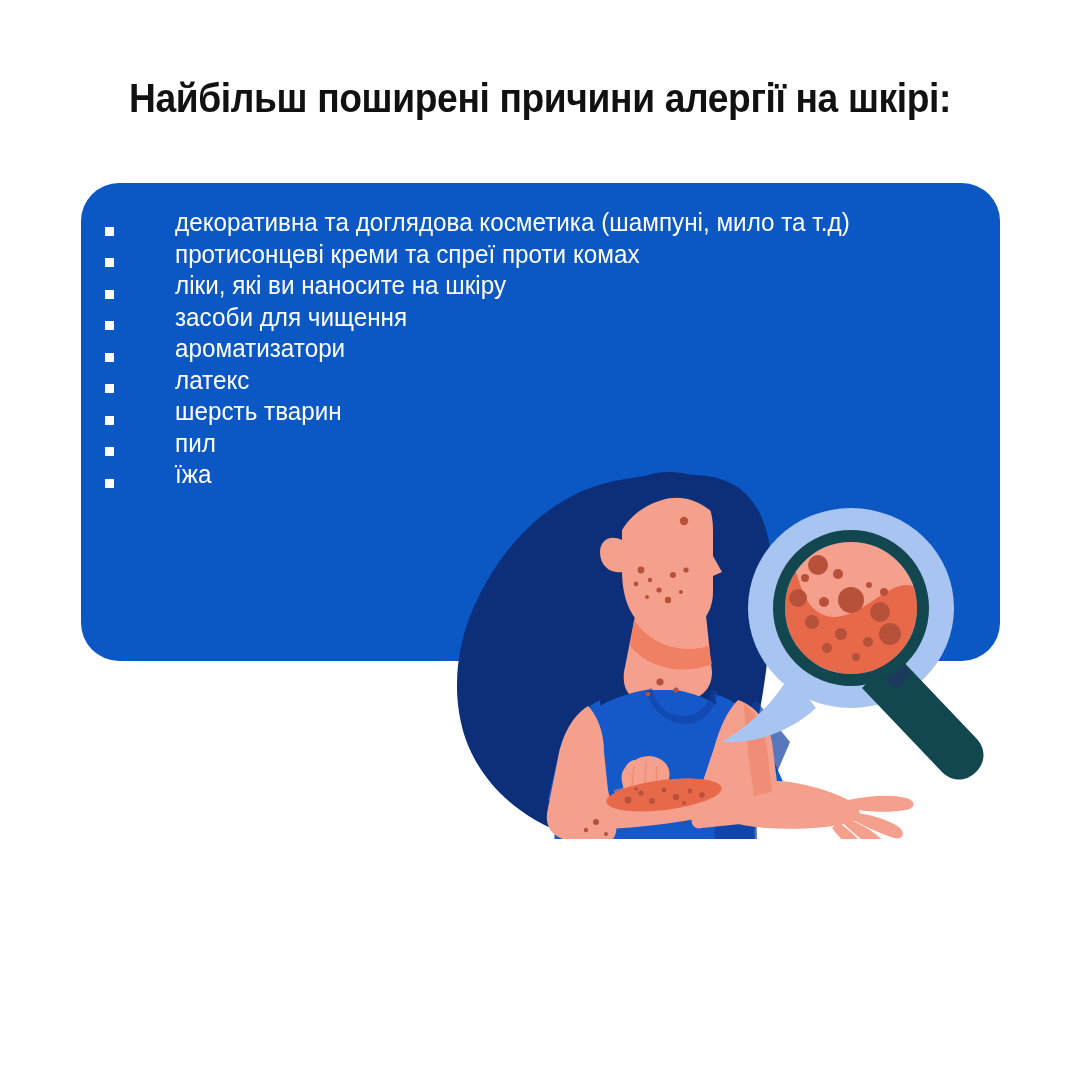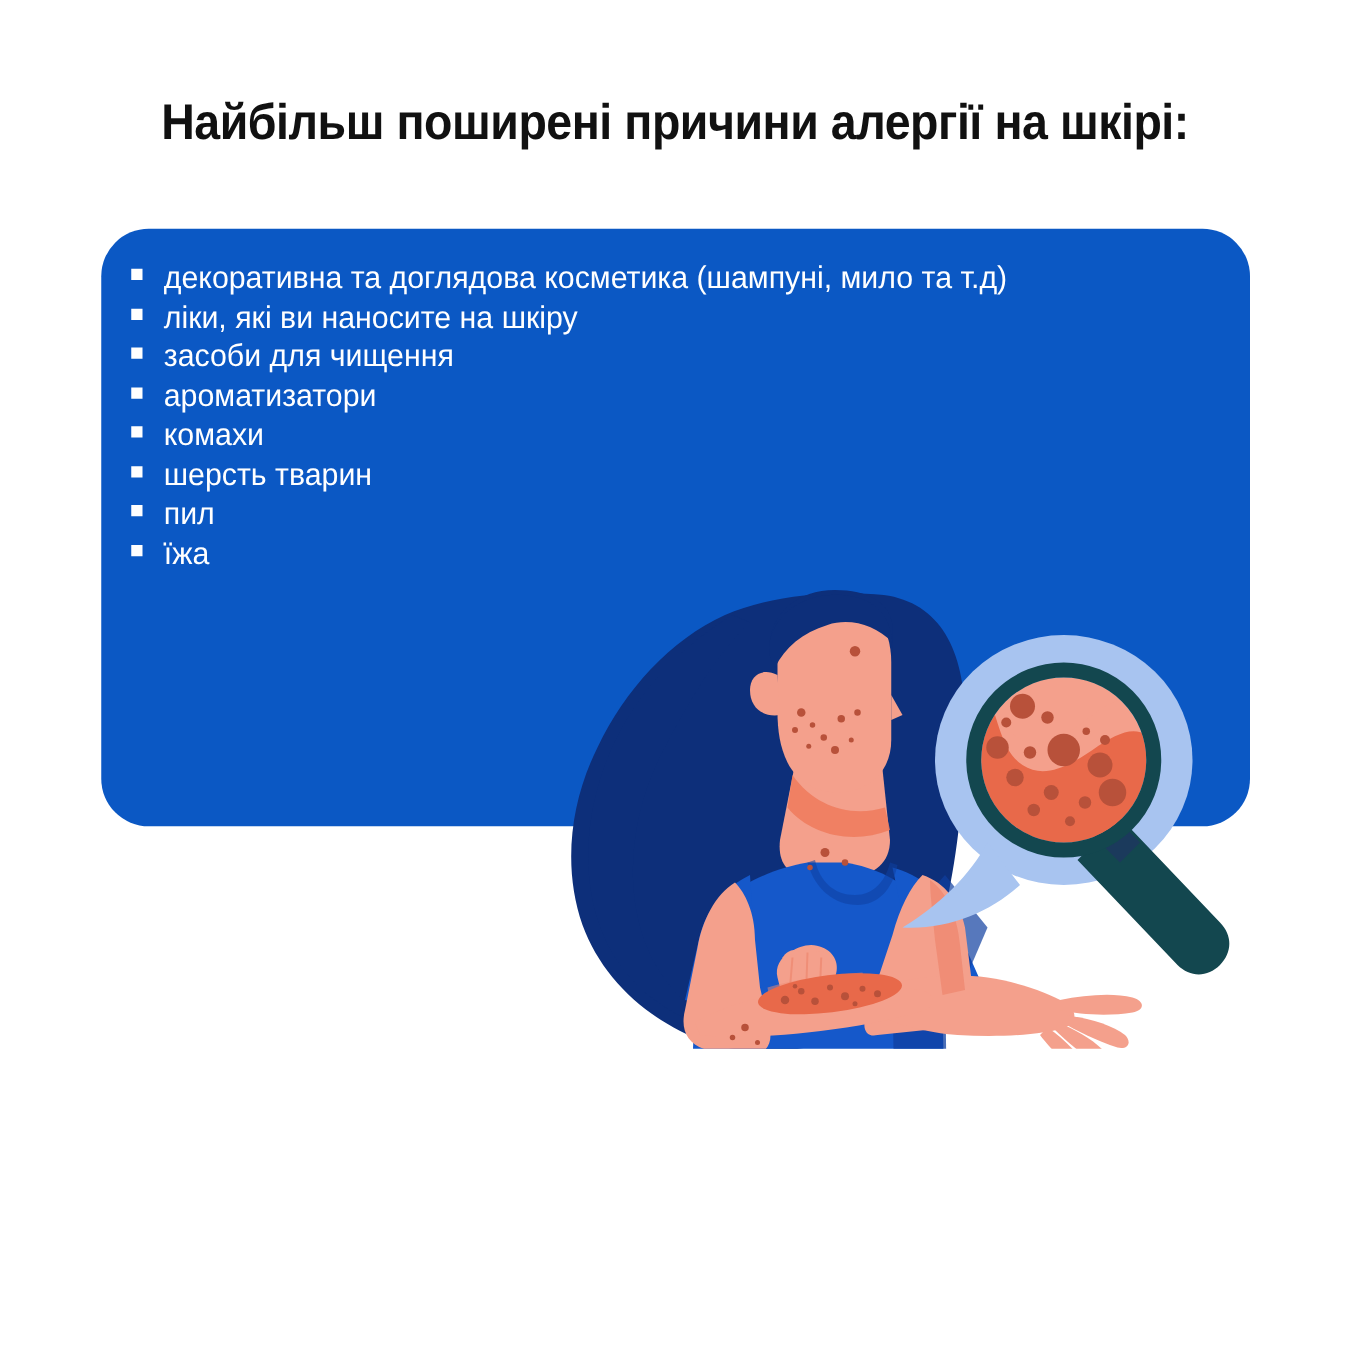--- a/index.html
+++ b/index.html
@@ -53,23 +53,24 @@
   #causes-list {
     position: absolute;
     left: 24px;
     top: 24px;
     margin: 0;
     padding: 0;
     list-style: none;
   }
   #causes-list li {
     display: flex;
-    align-items: center;
+    align-items: flex-end;
     height: 31.5px;
     color: #ffffff;
+    gap: 44px;
   }
   #causes-list li .bullet {
     flex: 0 0 auto;
     width: 9px;
     height: 9px;
     background: #ffffff;
     margin-right: 17px;
     position: relative;
     top: -3px;
   }
@@ -102,33 +103,37 @@
   <div id="title">Найбільш поширені причини алергії на шкірі:</div>
 
   <div id="card">
     <ul id="causes-list">
         <li>
           <span class="bullet"></span>
           <span class="txt">декоративна та доглядова косметика (шампуні, мило та т.д)</span>
         </li>
         <li>
           <span class="bullet"></span>
+          <span class="txt">протисонцеві креми та спреї проти комах</span>
+        </li>
+        <li>
+          <span class="bullet"></span>
           <span class="txt">ліки, які ви наносите на шкіру</span>
         </li>
         <li>
           <span class="bullet"></span>
           <span class="txt">засоби для чищення</span>
         </li>
         <li>
           <span class="bullet"></span>
           <span class="txt">ароматизатори</span>
         </li>
         <li>
           <span class="bullet"></span>
-          <span class="txt">комахи</span>
+          <span class="txt">латекс</span>
         </li>
         <li>
           <span class="bullet"></span>
           <span class="txt">шерсть тварин</span>
         </li>
         <li>
           <span class="bullet"></span>
           <span class="txt">пил</span>
         </li>
         <li>

